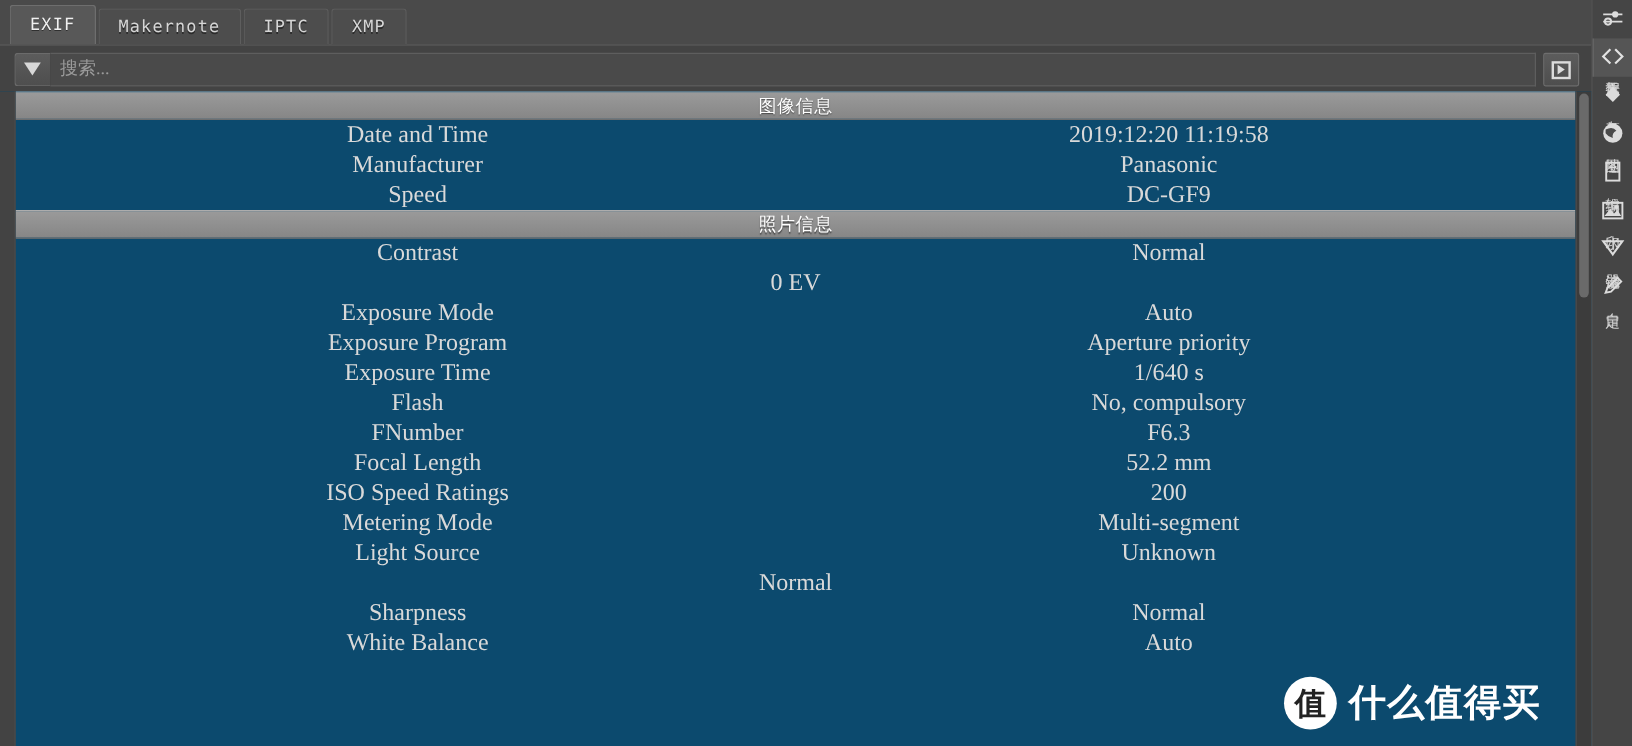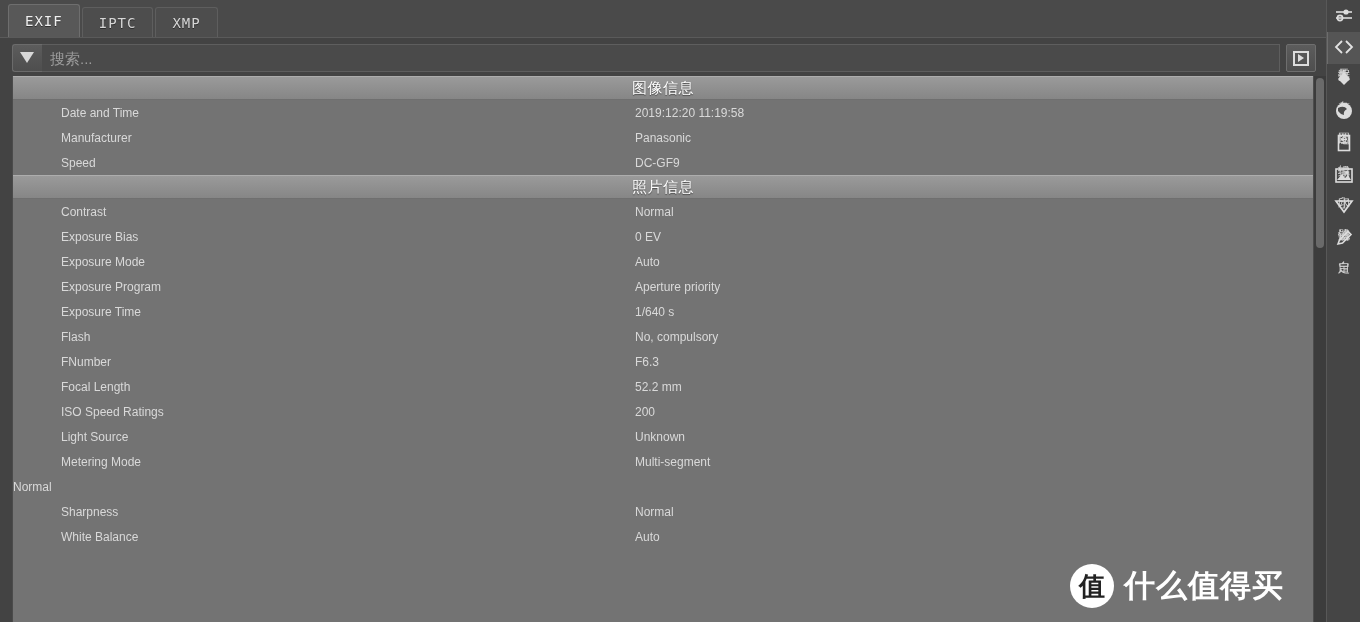--- a/index.html
+++ b/index.html
@@ -106,21 +106,21 @@
     flex: 1 1 auto;
     height: 28px;
     background: #4a4a4a;
     border: 1px solid #5e5e5e;
     border-left: none;
     color: #9b9b9b;
     font-size: 15px;
     padding: 0 8px;
     box-sizing: border-box;
     outline: none;
-    font-family: Liberation Sans, sans-serif;
+    font-family: Liberation Serif, serif;
   }
   .search-input::placeholder { color: #9b9b9b; opacity: 1; }
   .sq-btn {
     width: 30px;
     height: 28px;
     margin-left: 6px;
     background: linear-gradient(#5c5c5c, #4e4e4e);
     border: 1px solid #6e6e6e;
     border-radius: 2px;
     display: flex;
@@ -140,21 +140,22 @@
     border-top: 4px solid transparent;
     border-bottom: 4px solid transparent;
   }
 
   
   .listwrap {
     flex: 1 1 auto;
     position: relative;
     display: flex;
     overflow: hidden;
-    background: #737373;
+    background: #0c4a6e;
+    text-align: center;
   }
   .list {
     flex: 1 1 auto;
     overflow: hidden;
     padding-bottom: 4px;
   }
   .group-header {
     height: 22px;
     background: linear-gradient(#9a9a9a, #868686);
     border-top: 1px solid #adadad;
@@ -166,22 +167,22 @@
     justify-content: center;
     text-shadow: 0 1px 1px rgba(0,0,0,0.5);
     font-family: "DejaVu Sans", sans-serif;
     letter-spacing: 0.5px;
   }
   .row {
     height: 25px;
     display: flex;
     align-items: center;
     color: #d9d9d9;
-    font-size: 12px;
-    font-family: Liberation Sans, sans-serif;
+    font-size: 20px;
+    font-family: Liberation Serif, serif;
   }
   .row .k {
     width: 622px;
     padding-left: 48px;
     box-sizing: border-box;
     white-space: nowrap;
     overflow: hidden;
   }
   .row .v {
     flex: 1 1 auto;
@@ -298,20 +299,23 @@
 
 <div class="app">
 
   <div class="panel">
 
     <div class="tabbar">
       <div class="tab active">
         <span>EXIF</span>
       </div>
       <div class="tab">
+        <span>Makernote</span>
+      </div>
+      <div class="tab">
         <span>IPTC</span>
       </div>
       <div class="tab">
         <span>XMP</span>
       </div>
     </div>
 
     <div class="searchrow">
       <div class="filter-btn">
         <div class="funnel"></div>
@@ -343,21 +347,20 @@
         </div>
 
         <div class="group-header">
           <span>照片信息</span>
         </div>
         <div class="row">
           <div class="k">Contrast</div>
           <div class="v">Normal</div>
         </div>
         <div class="row">
-          <div class="k">Exposure Bias</div>
           <div class="v">0 EV</div>
         </div>
         <div class="row">
           <div class="k">Exposure Mode</div>
           <div class="v">Auto</div>
         </div>
         <div class="row">
           <div class="k">Exposure Program</div>
           <div class="v">Aperture priority</div>
         </div>
@@ -375,26 +378,26 @@
         </div>
         <div class="row">
           <div class="k">Focal Length</div>
           <div class="v">52.2 mm</div>
         </div>
         <div class="row">
           <div class="k">ISO Speed Ratings</div>
           <div class="v">200</div>
         </div>
         <div class="row">
+          <div class="k">Metering Mode</div>
+          <div class="v">Multi-segment</div>
+        </div>
+        <div class="row">
           <div class="k">Light Source</div>
           <div class="v">Unknown</div>
-        </div>
-        <div class="row">
-          <div class="k">Metering Mode</div>
-          <div class="v">Multi-segment</div>
         </div>
         <div class="row">
           <div class="v">Normal</div>
         </div>
         <div class="row">
           <div class="k">Sharpness</div>
           <div class="v">Normal</div>
         </div>
         <div class="row">
           <div class="k">White Balance</div>

